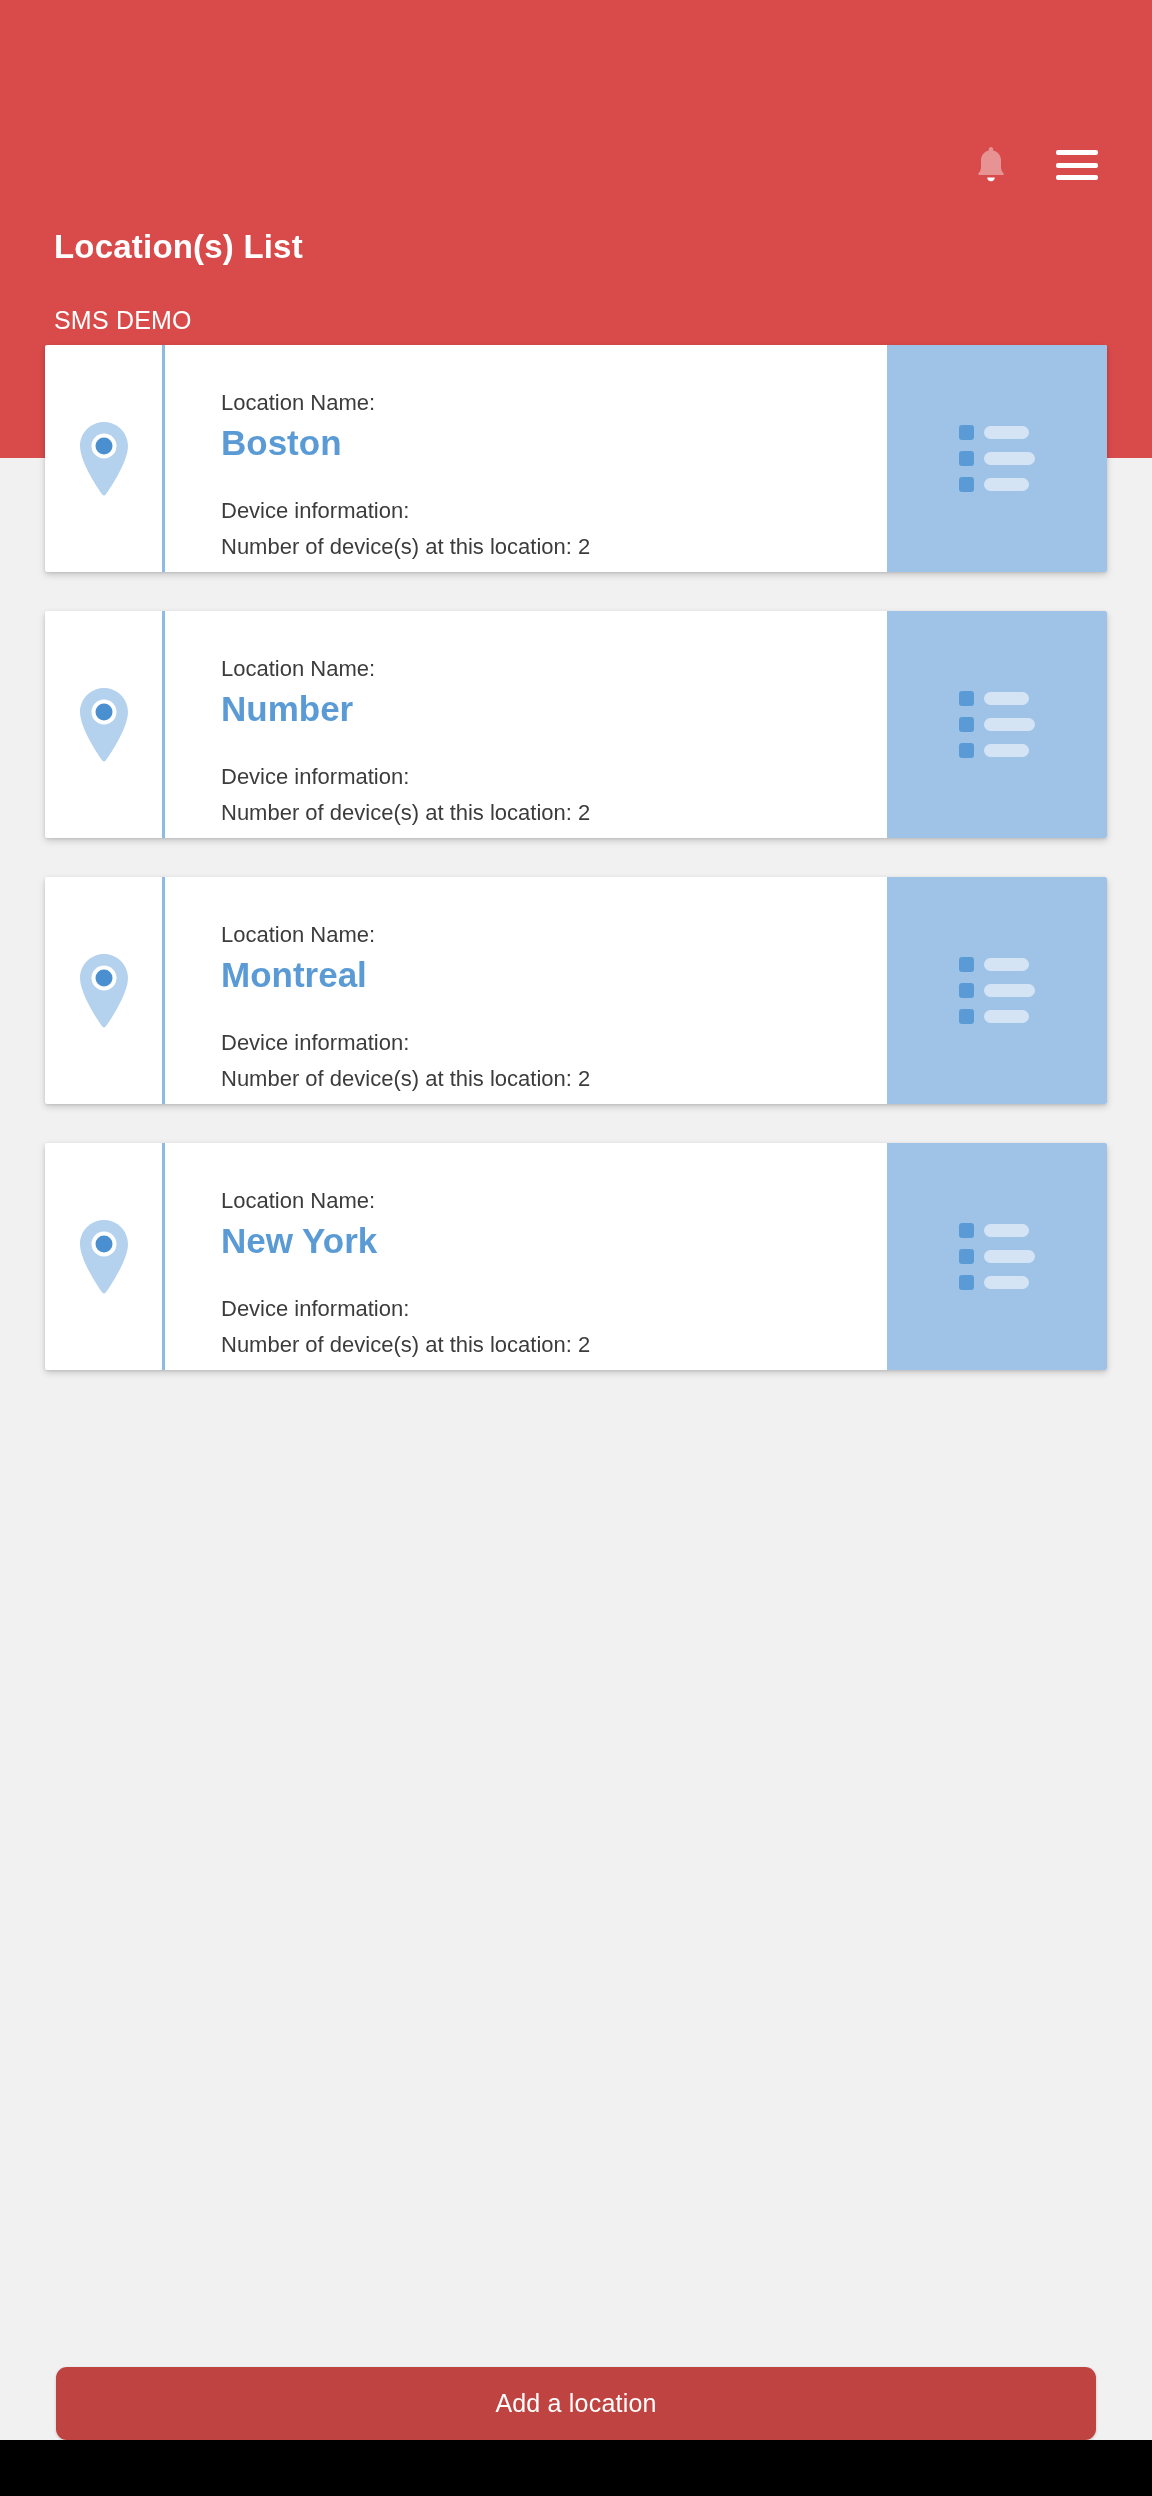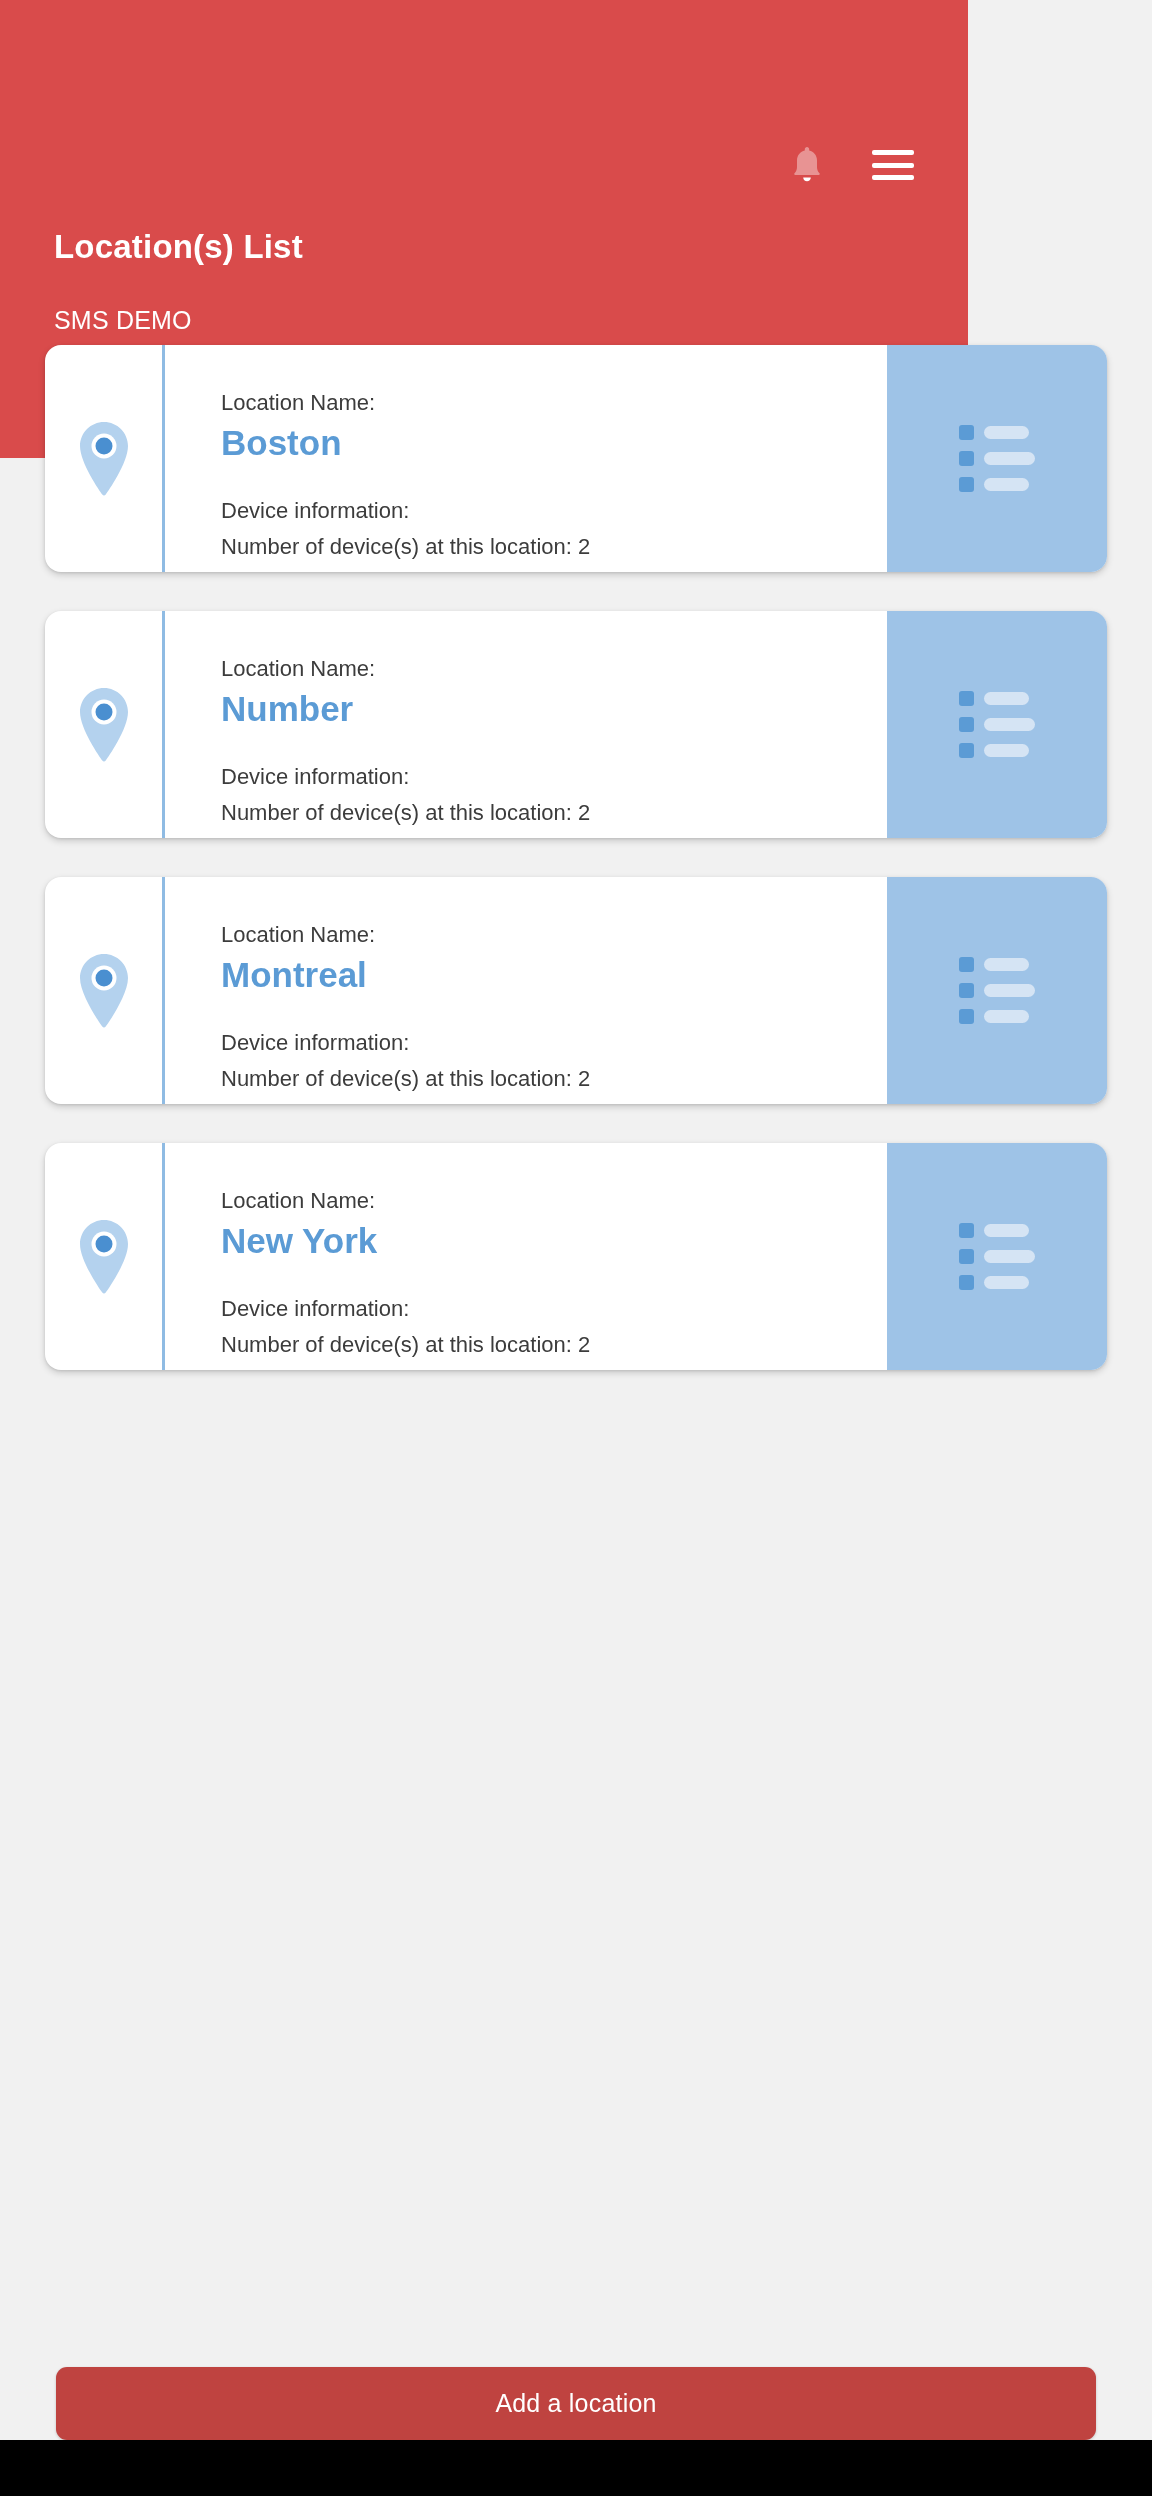--- a/index.html
+++ b/index.html
@@ -17,21 +17,21 @@
     width: 1152px;
     height: 2496px;
     background: #f1f1f1;
     overflow: hidden;
   }
 
   
   .header {
     position: absolute;
     top: 0; left: 0;
-    width: 968px;
+    width: 1152px;
     height: 458px;
     background: #d94b4b;
     z-index: 1;
   }
 
   .header-actions {
     position: absolute;
     top: 145px;
     right: 54px;
     display: flex;
@@ -93,21 +93,21 @@
     padding: 0 45px;
   }
 
   .card {
     position: relative;
     display: flex;
     width: 1062px;
     height: 227px;
     margin-bottom: 39px;
     background: #ffffff;
-    border-radius: 16px;
+    border-radius: 2px;
     box-shadow: 0 3px 7px rgba(0,0,0,0.16), 0 1px 3px rgba(0,0,0,0.10);
     overflow: hidden;
   }
 
   .card-pin-col {
     width: 120px;
     flex: 0 0 120px;
     display: flex;
     align-items: center;
     justify-content: center;

